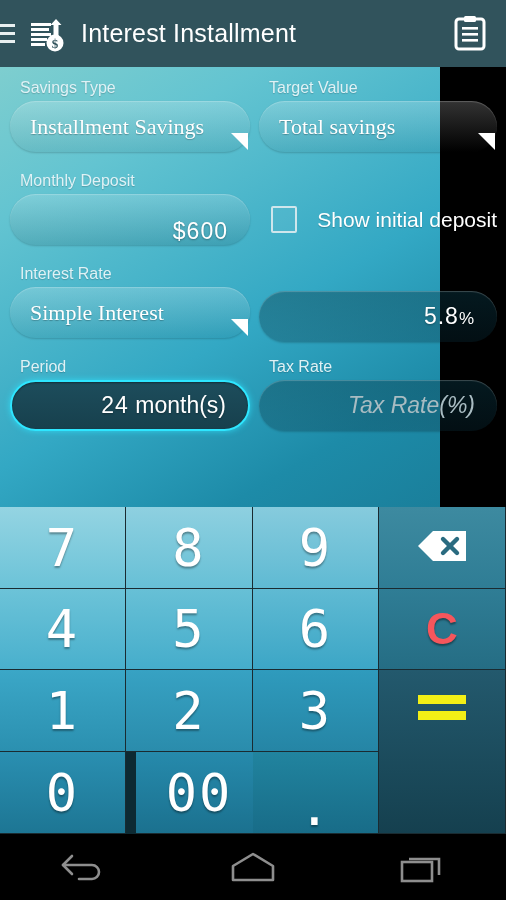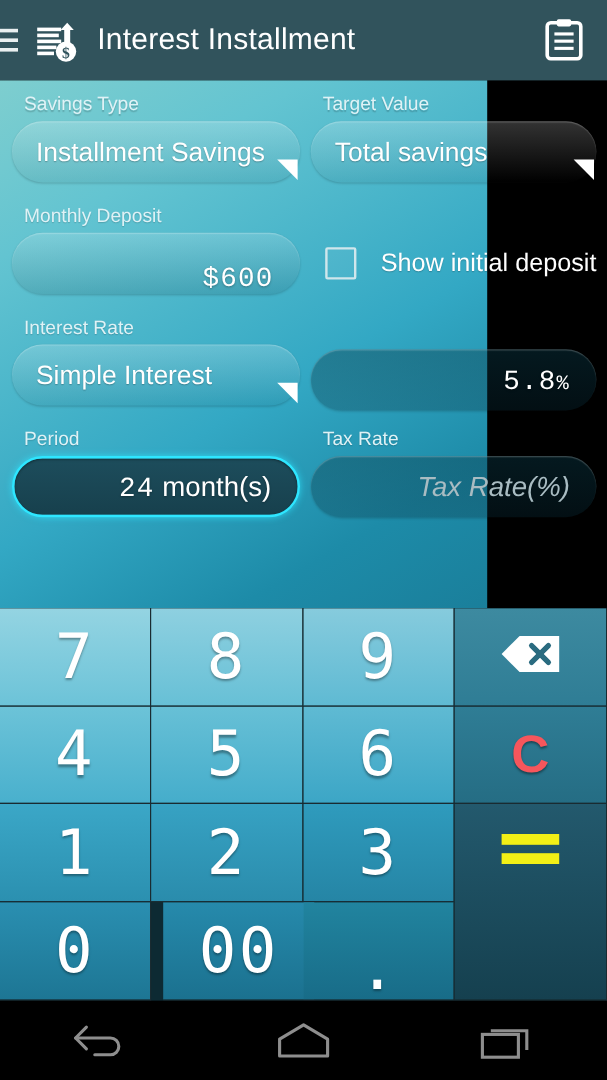--- a/index.html
+++ b/index.html
@@ -27,55 +27,55 @@
     color: #ffffff; font-size: 25px; margin-left: 12px; letter-spacing: .2px;
     font-weight: 400; white-space: nowrap;
   }
   .clipboard-btn {
     position: absolute; right: 14px; top: 11px; width: 44px; height: 44px;
     display: flex; align-items: center; justify-content: center;
   }
 
   
   .form {
-    position: absolute; left: 0; top: 67px; width: 406px; height: 440px;
+    position: absolute; left: 0; top: 67px; width: 440px; height: 440px;
     background: linear-gradient(150deg, #7ececf 0%, #63c4d1 22%, #33a8c4 58%, #1d8ba8 82%, #1a7f9b 100%);
   }
   .row { position: absolute; width: 506px; }
   .cell-l { position: absolute; left: 10px; width: 240px; }
   .cell-r { position: absolute; left: 259px; width: 238px; }
 
   .flabel {
     color: #dff2f6; font-size: 16px; padding-left: 10px; margin-bottom: 4px;
     text-shadow: 0 1px 1px rgba(0,0,0,.18);
   }
 
   .field {
     height: 51px; border-radius: 26px; position: relative;
     display: flex; align-items: center;
     background: linear-gradient(180deg, rgba(255,255,255,.17), rgba(0,0,0,.10));
     box-shadow: inset 0 1px 1px rgba(255,255,255,.22), 0 1px 2px rgba(0,0,0,.18);
   }
-  .field.spinner { background: linear-gradient(180deg, rgba(255,255,255,.20), rgba(0,0,0,.06)); }
+  .field.spinner { background: linear-gradient(180deg, rgba(255,255,255,.20), rgba(0,0,0,.06)); font-family: Liberation Serif, serif; }
   .field .stext {
     color: #fff; font-size: 22px; padding-left: 20px; white-space: nowrap;
     text-shadow: 0 1px 1px rgba(0,0,0,.25);
   }
   .spin-tri {
     position: absolute; right: 2px; bottom: 2px;
     width: 0; height: 0; border-style: solid;
     border-width: 0 17px 17px 0; border-color: transparent #ffffff transparent transparent;
   }
 
   .field.input { justify-content: flex-end; }
   .field.input .val {
     color: #ffffff; font-size: 23px; padding-right: 22px; white-space: nowrap;
     text-shadow: 0 1px 2px rgba(0,0,0,.3);
   }
-  .lcd { font-family: Liberation Mono, monospace; letter-spacing: 1px; margin-top: 24px; }
+  .lcd { font-family: Liberation Sans, sans-serif; letter-spacing: 1px; margin-top: 24px; }
   .pct { font-size: 17px; }
   .field.input .ph {
     color: #a9bcc2; font-size: 23px; padding-right: 22px; white-space: nowrap; font-style: italic;
   }
   .field.focused {
     background: linear-gradient(180deg, #1d4d5c, #17404d);
     border: 2px solid #2ee6ff;
     box-shadow: 0 0 6px rgba(46,230,255,.75), inset 0 1px 2px rgba(0,0,0,.4);
   }
   .field.dark { background: linear-gradient(180deg, rgba(10,60,75,.42), rgba(10,50,65,.30)); }

